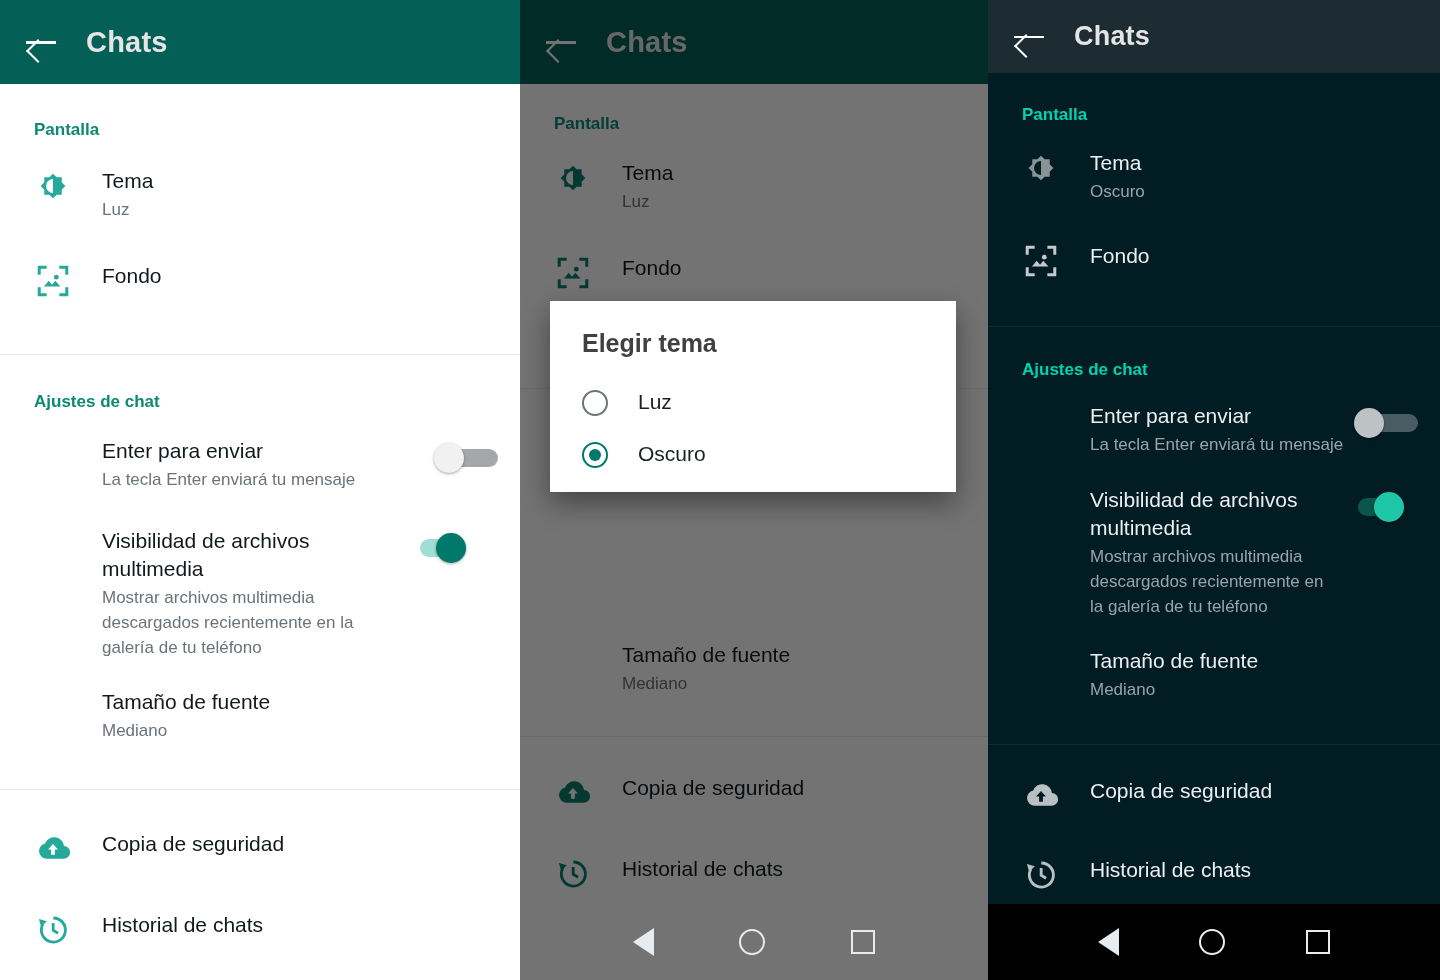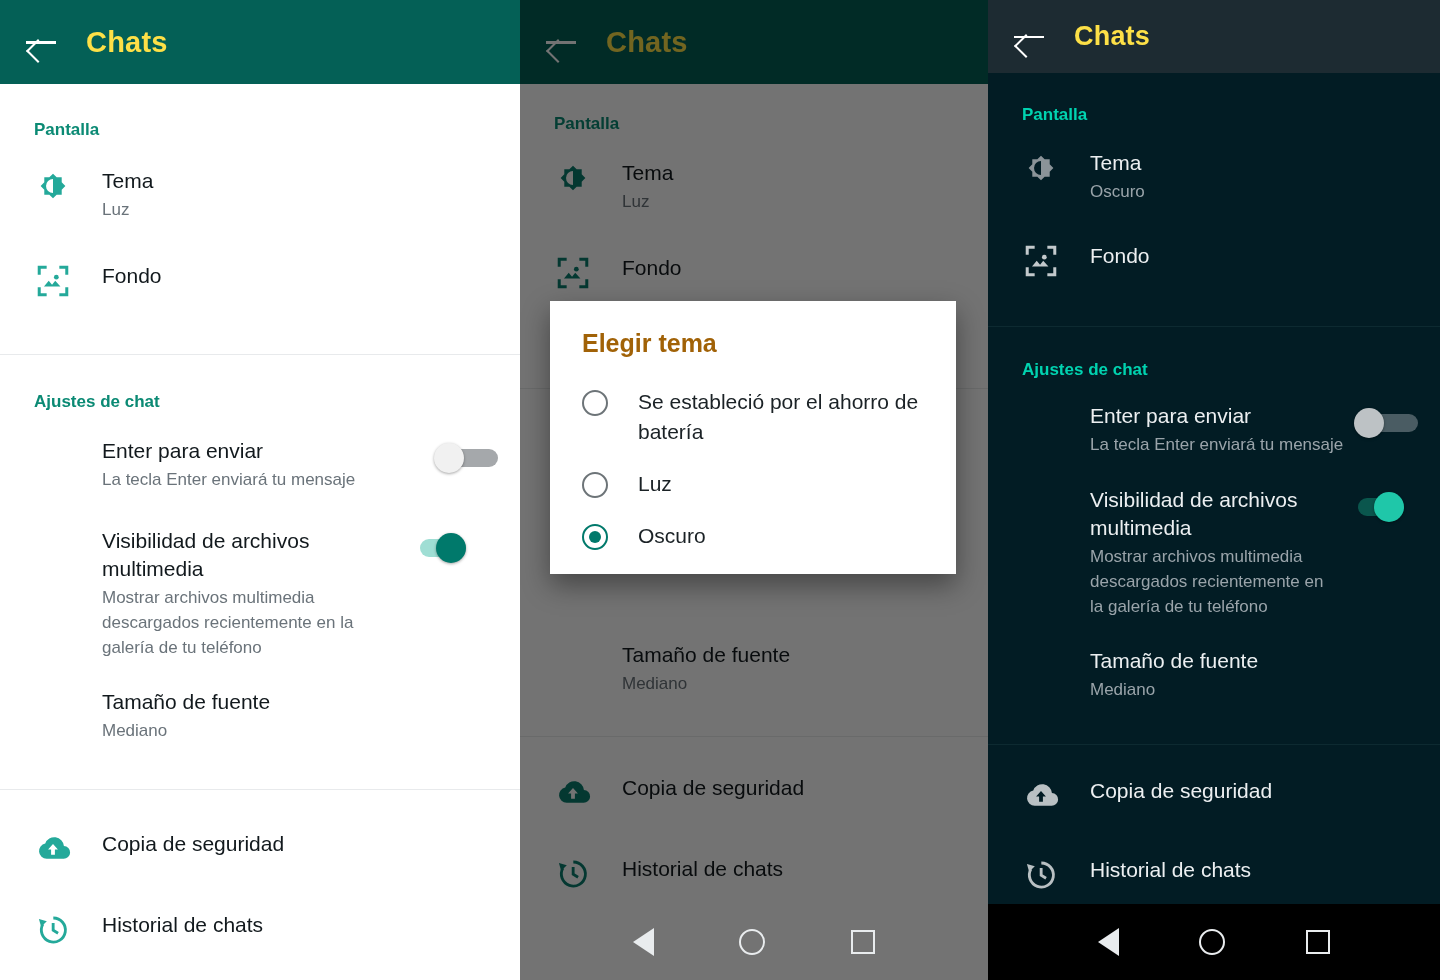--- a/index.html
+++ b/index.html
@@ -39,21 +39,21 @@
   .back-arrow::after {
     content: ""; position: absolute;
     left: 2px; top: 9px;
     width: 15px; height: 15px;
     border-left: 2.6px solid #ffffff;
     border-bottom: 2.6px solid #ffffff;
     transform: rotate(45deg);
     transform-origin: 0 100%;
   }
   .appbar-title {
-    color: #fde047; font-size: 29px; font-weight: bold;
+    color: #e5e5e5; font-size: 29px; font-weight: bold;
     letter-spacing: .2px;
   }
   .appbar.dark .appbar-title { font-size: 27px; }
 
   
   .content { position: relative; }
   .section-head {
     color: #0b8a74; font-size: 17px; font-weight: bold;
     padding: 0 0 0 34px;
   }
@@ -104,21 +104,21 @@
   }
   .dialog {
     position: absolute;
     left: 30px; top: 301px; width: 406px;
     background: #ffffff;
     z-index: 10;
     box-shadow: 0 11px 26px rgba(0,0,0,.40);
     padding: 28px 0 12px 0;
   }
   .dialog-title {
-    font-size: 25px; font-weight: bold; color: #a16207;
+    font-size: 25px; font-weight: bold; color: #404040;
     padding: 0 32px 18px 32px;
   }
   .radio-row { display: flex; align-items: flex-start; padding: 11px 30px 11px 32px; }
   .radio {
     width: 26px; height: 26px; flex: 0 0 26px;
     border-radius: 50%; border: 2px solid #6d7478;
     margin-right: 30px; margin-top: 3px; position: relative;
   }
   .radio.checked { border-color: #00796b; }
   .radio.checked::after {
@@ -347,24 +347,20 @@
           <div class="row-title">Historial de chats</div>
         </div>
       </div>
     </div>
 
     <div class="scrim"></div>
 
     <div class="dialog">
       <div class="dialog-title">Elegir tema</div>
 
-      <div class="radio-row">
-        <div class="radio"></div>
-        <div class="radio-label">Se estableció por el ahorro de batería</div>
-      </div>
 
       <div class="radio-row">
         <div class="radio"></div>
         <div class="radio-label">Luz</div>
       </div>
 
       <div class="radio-row">
         <div class="radio checked"></div>
         <div class="radio-label">Oscuro</div>
       </div>

